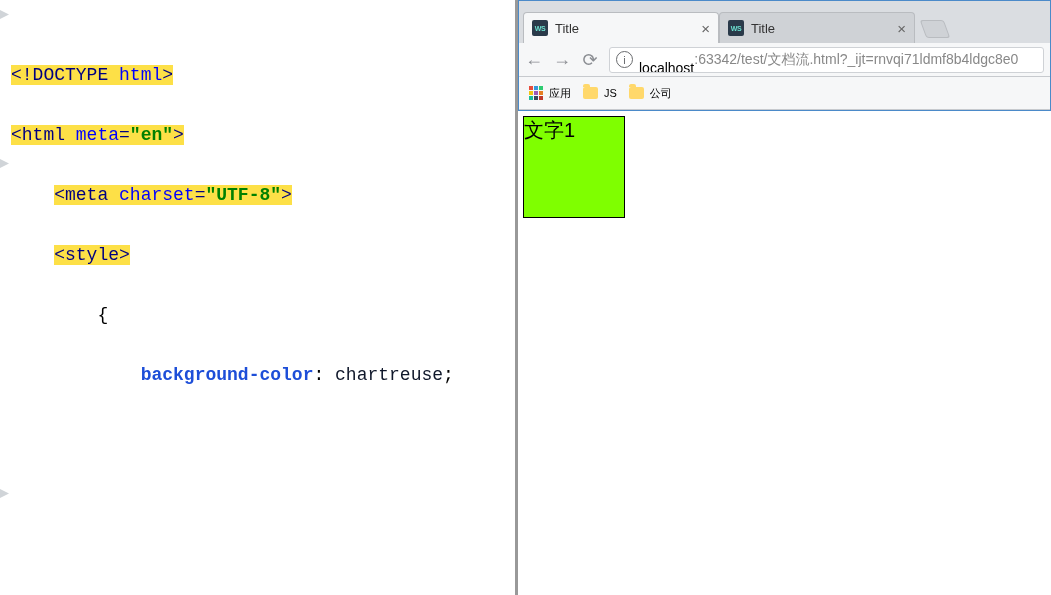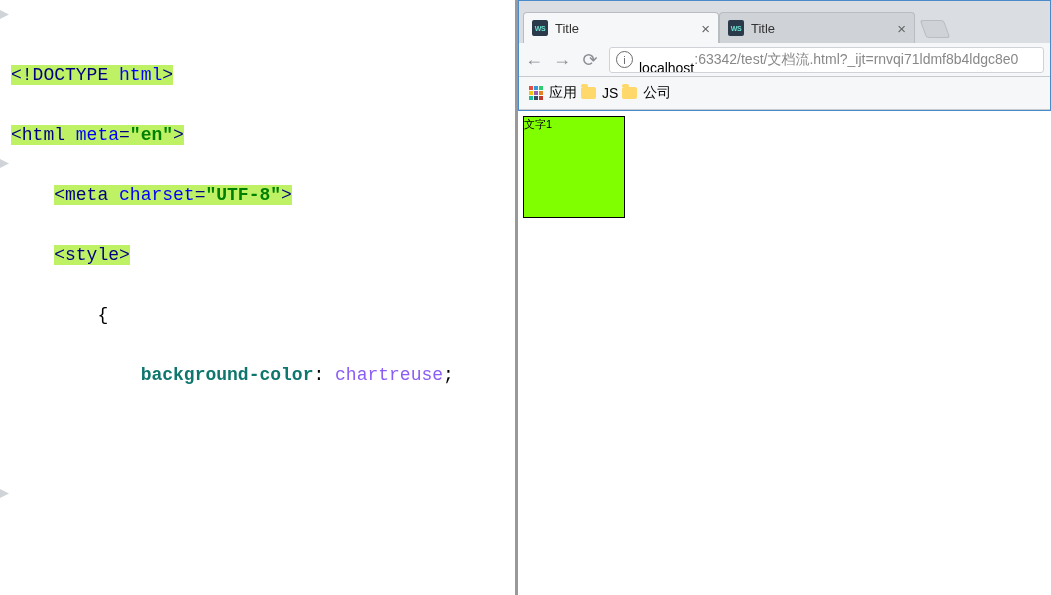--- a/index.html
+++ b/index.html
@@ -27,23 +27,23 @@
   padding-top: 0px;
   overflow: hidden;
   white-space: pre;
 }
 .code-line {
   padding-left: 11px;
 }
 .tag { color: #000080; }
 .attr-name { color: #0000ff; }
 .attr-val { color: #008000; font-weight: bold; }
-.prop { color: #0f766e; font-weight: bold; }
-.val-keyword { color: #8b5cf6; }
-.selbg { background: #bef264; margin-top: 27px; }
+.prop { color: #1d4ed8; font-weight: bold; }
+.val-keyword { color: #0f172a; }
+.selbg { background: #fde047; margin-top: 27px; }
 
 .right {
   flex: 1;
   height: 100%;
   border-left: 3px solid #999;
   background: #fff;
   display: flex;
   flex-direction: column;
 }
 .browser-chrome {
@@ -153,24 +153,24 @@
   margin-right: 6px;
 }
 .url-host { color: #000; margin-top: 16px; }
 .url-path { color: #888; }
 
 .bm-row {
   display: flex;
   align-items: center;
   height: 32px;
   padding: 0 10px;
-  gap: 4px;
+  gap: 12px;
   background: #f6f7f8;
   border-bottom: 1px solid #c7cace;
-  font-size: 14px;
+  font-size: 11px;
 }
 .bm-item { display: flex; align-items: center; gap: 6px; }
 .apps-icon {
   width: 14px; height: 14px; position: relative;
   display: grid; grid-template-columns: 4px 4px 4px; grid-template-rows: 4px 4px 4px; gap:1px;
 }
 .apps-icon span { width:4px; height:4px; }
 .apps-icon .c1{background:#e74c3c}.apps-icon .c2{background:#3498db}.apps-icon .c3{background:#2ecc71}
 .apps-icon .c4{background:#f1c40f}.apps-icon .c5{background:#9b59b6}.apps-icon .c6{background:#e67e22}
 .apps-icon .c7{background:#1abc9c}.apps-icon .c8{background:#34495e}.apps-icon .c9{background:#c0392b}
@@ -184,21 +184,21 @@
   display: flex;
   gap: 8px;
   align-items: flex-start;
 }
 .box {
   background: chartreuse;
   border: 1px solid #000;
   width: 100px;
   height: 100px;
   display: inline-block;
-  font-size: 11px;
+  font-size: 20px;
   font-family: "Microsoft YaHei", Arial, sans-serif;
 }
 
 .gutter-col {
   position: absolute;
   left: 0; top: 0;
   width: 8px;
   height: 100%;
 }
 .gutter-arrow {

